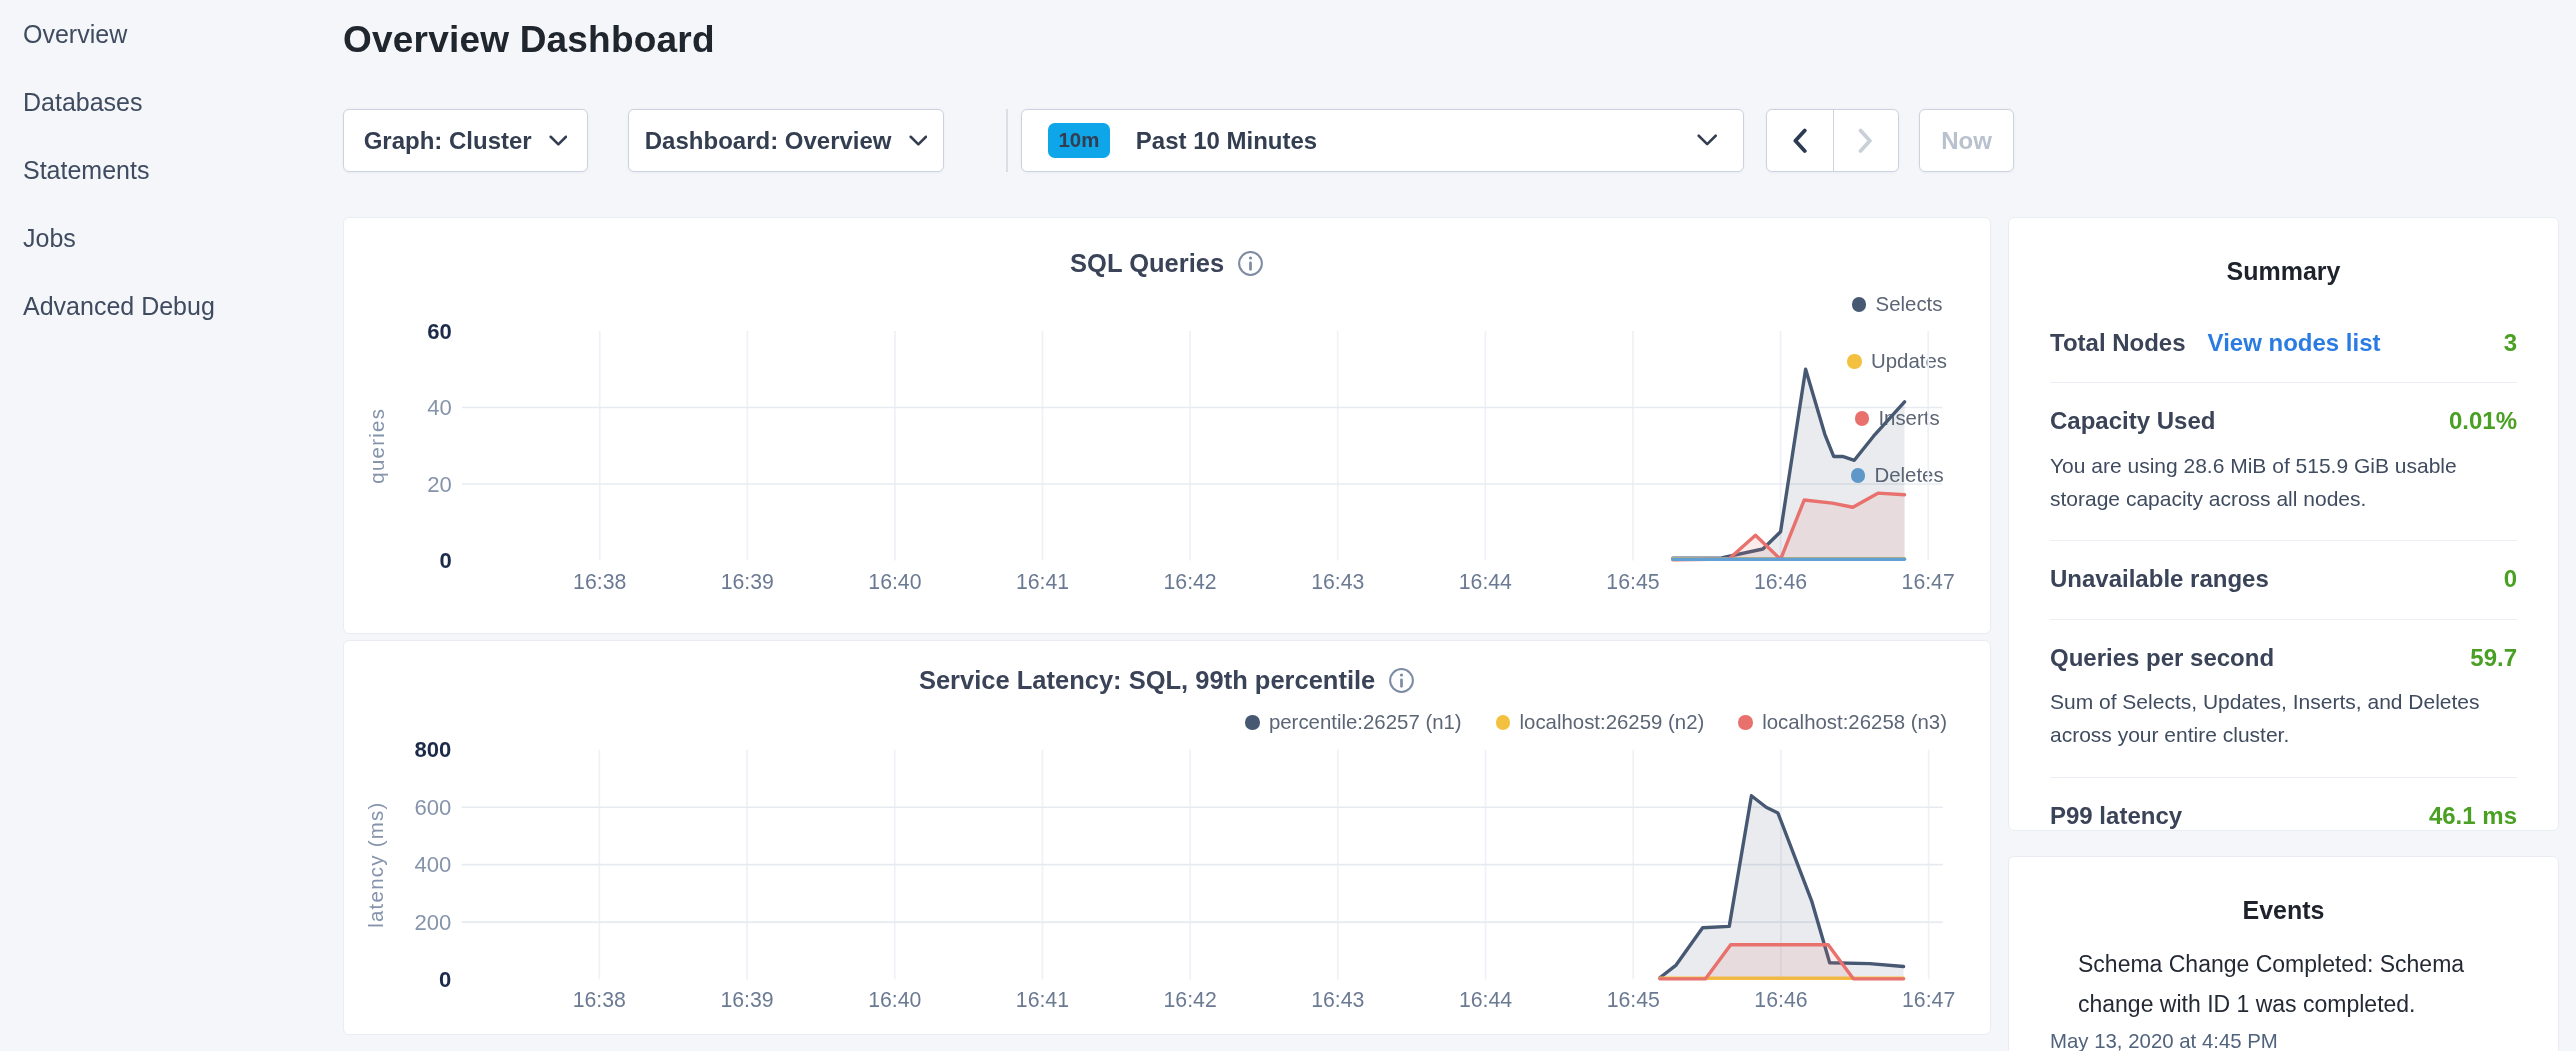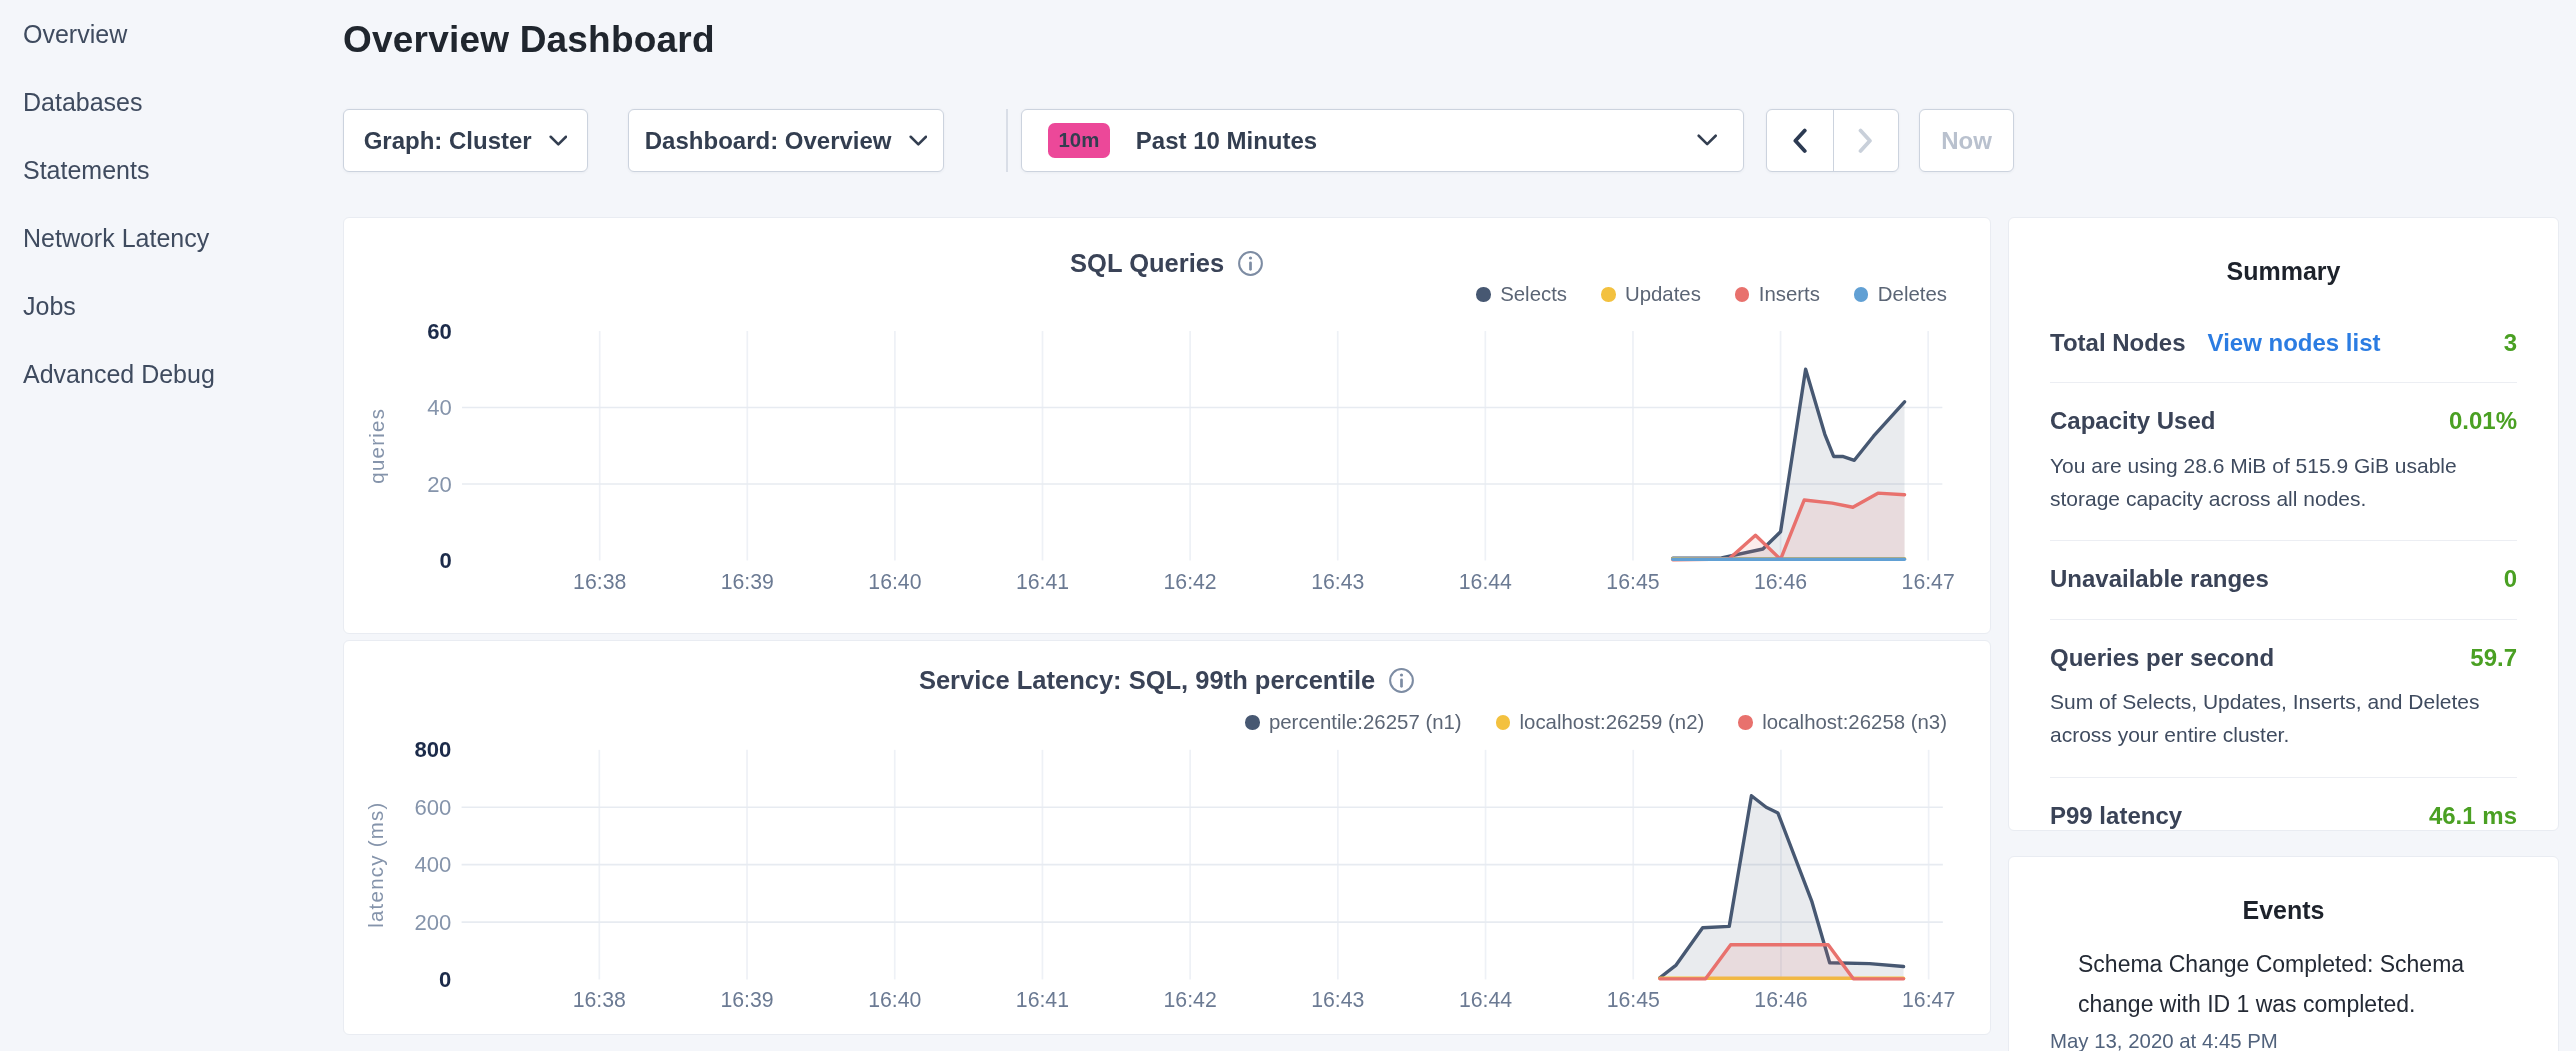--- a/index.html
+++ b/index.html
@@ -25,21 +25,21 @@
     position:absolute; top:109px; height:63px; background:#fff;
     border:1.7px solid #ccd3de; border-radius:6px;
     display:flex; align-items:center; justify-content:center;
     font-size:24px; font-weight:700; color:#333e50; cursor:pointer;
     box-shadow:0 0.9px 2.6px rgba(40,50,70,.05);
   }
   .dd-chev { margin-left:17px; }
   .v-divider { position:absolute; left:1006px; top:109px; width:1.7px; height:63px; background:#d9dee7; }
   .timebox { left:1021px; width:723px; justify-content:flex-start; padding:0 25.5px; }
   .time-badge {
-    background:#ec4899; border-radius:6.8px; padding:6px 11px;
+    background:#0ea5e9; border-radius:6.8px; padding:6px 11px;
     font-size:20.4px; font-weight:700; color:#333e50;
   }
   .time-label { margin-left:25.5px; }
   .timebox .dd-chev { margin-left:auto; }
   .arrow-group { left:1766px; width:133px; padding:0; }
   .arrow-cell { width:50%; height:100%; display:flex; align-items:center; justify-content:center; }
   .arrow-cell + .arrow-cell { border-left:1.7px solid #ccd3de; }
   .now-btn { left:1919px; width:95px; color:#b9c1ce; cursor:default; }
   
   .card {
@@ -73,21 +73,20 @@
   .event-text { font-size:23px; line-height:40px; color:#242a35; margin-top:8.5px;margin-left:28px; }
   .event-time { font-size:20.4px; color:#51627c; margin-top:6.8px; }
 </style>
 </head>
 <body>
 
 <nav class="sidebar">
   <div class="nav-item">Overview</div>
   <div class="nav-item">Databases</div>
   <div class="nav-item">Statements</div>
-  <div class="nav-item">Network Latency</div>
   <div class="nav-item">Jobs</div>
   <div class="nav-item">Advanced Debug</div>
 </nav>
 
 <h1 class="page-title">Overview Dashboard</h1>
 
 <div class="ctl" style="left:343px; width:245px;">
   <span>Graph: Cluster</span>
   <svg class="dd-chev" width="18.7" height="12" viewBox="0 0 22 14">
     <polyline points="2,2 11,11 20,2" fill="none" stroke="#333e50" stroke-width="3" stroke-linecap="round" stroke-linejoin="round"></polyline>
@@ -130,21 +129,21 @@
 
 <div class="card" id="chart-card-0">
   <div class="chart-title-row" style="top:31px;">
     <span>SQL Queries</span>
     <svg width="27" height="27" viewBox="0 0 32 32">
       <circle cx="16" cy="16" r="13.5" fill="none" stroke="#7d8ca3" stroke-width="2.4"></circle>
       <circle cx="16" cy="9.5" r="1.9" fill="#7d8ca3"></circle>
       <rect x="14.4" y="13.5" width="3.2" height="11" rx="1.6" fill="#7d8ca3"></rect>
     </svg>
   </div>
-  <div class="chart-legend" id="legend-0" style="top:65px;">
+  <div class="chart-legend" id="legend-0" style="top:75px;flex-direction:column;">
       <span class="legend-item">
         <span class="legend-dot" style="background: rgb(71, 88, 114);"></span>
         <span class="legend-label">Selects</span>
       </span>
       <span class="legend-item">
         <span class="legend-dot" style="background: rgb(243, 193, 63);"></span>
         <span class="legend-label">Updates</span>
       </span>
       <span class="legend-item">
         <span class="legend-dot" style="background: rgb(232, 113, 109);"></span>

